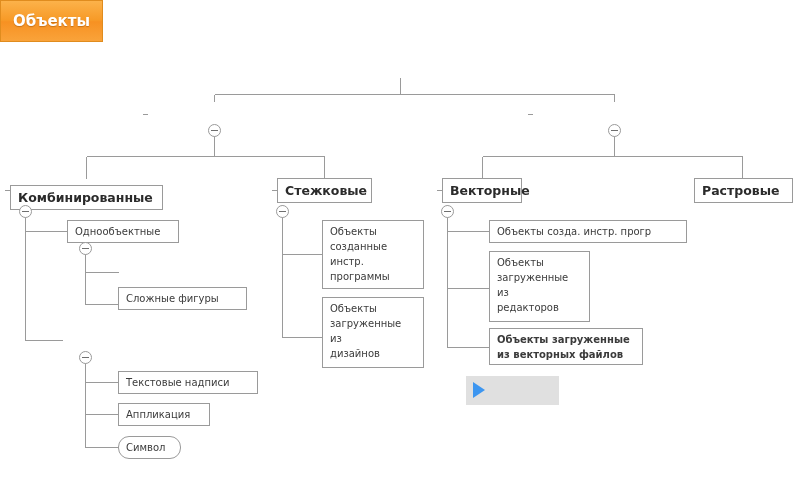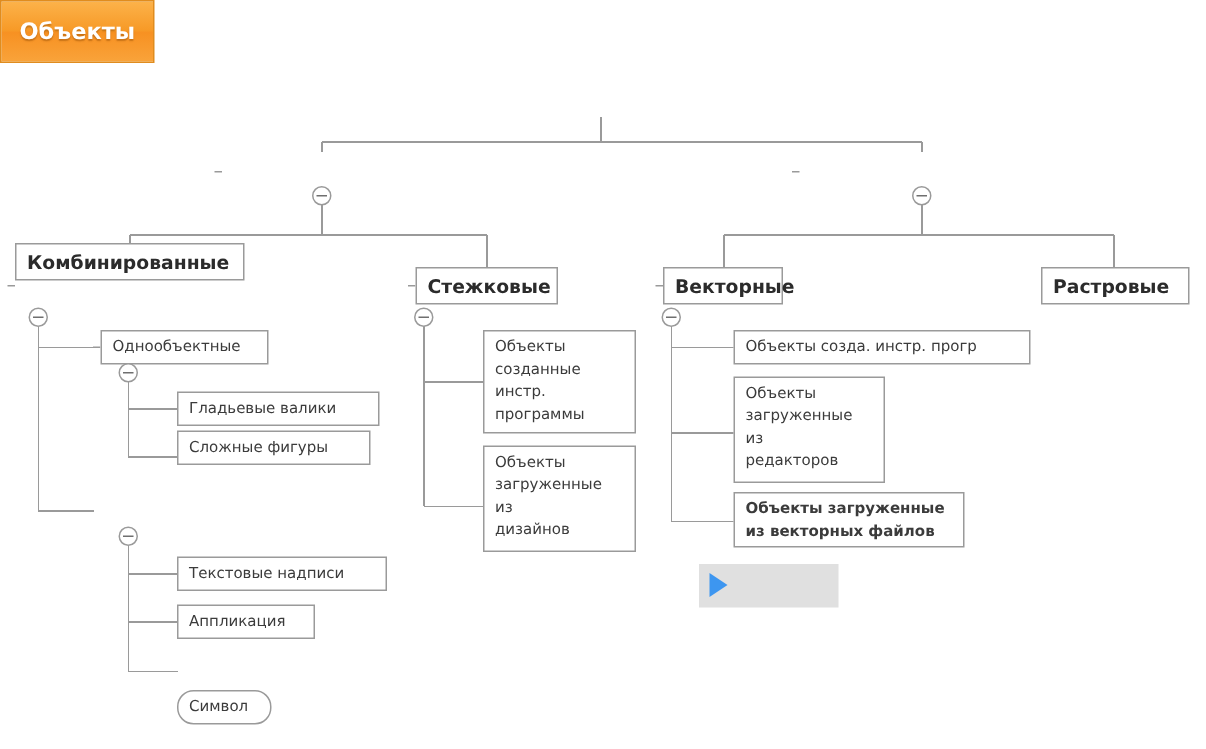--- a/index.html
+++ b/index.html
@@ -125,42 +125,41 @@
   <div class="stub" style="left:272px;top:190px;width:5px;height:1px;"></div>
   <div class="stub" style="left:437px;top:190px;width:5px;height:1px;"></div>
   <div class="stub" style="left:62px;top:231px;width:5px;height:1px;"></div>
 
   <div class="root" style="left:350px;top:38px;width:101px;height:40px;">Объекты</div>
 
   <div class="minus" style="left:208px;top:124px;"></div>
 
   <div class="minus" style="left:608px;top:124px;"></div>
 
-  <div class="node bold center" style="left:10px;top:162px;width:153px;height:25px;">Комбинированные</div>
+  <div class="node bold center" style="left:10px;top:185px;width:153px;height:25px;">Комбинированные</div>
   <div class="minus" style="left:19px;top:205px;"></div>
 
   <div class="node bold center" style="left:277px;top:178px;width:95px;height:25px;">Стежковые</div>
   <div class="minus" style="left:276px;top:205px;"></div>
 
   <div class="node bold center" style="left:442px;top:178px;width:80px;height:25px;">Векторные</div>
   <div class="minus" style="left:441px;top:205px;"></div>
 
   <div class="node bold center" style="left:694px;top:178px;width:99px;height:25px;">Растровые</div>
 
   <div class="node center" style="left:67px;top:220px;width:112px;height:23px;">Однообъектные</div>
   <div class="minus" style="left:79px;top:242px;"></div>
 
   <div class="minus" style="left:79px;top:351px;"></div>
 
-  <div class="node center" style="left:118px;top:261px;width:135px;height:23px;">Гладьевые валики</div>
   <div class="node center" style="left:118px;top:287px;width:129px;height:23px;">Сложные фигуры</div>
 
   <div class="node center" style="left:118px;top:371px;width:140px;height:23px;">Текстовые надписи</div>
   <div class="node center" style="left:118px;top:403px;width:92px;height:23px;">Аппликация</div>
-  <div class="node center" style="left:118px;top:460px;width:63px;height:23px;border-radius:11px;">Символ</div>
+  <div class="node center" style="left:118px;top:436px;width:63px;height:23px;border-radius:11px;">Символ</div>
 
   <div class="node" style="left:322px;top:220px;width:102px;height:69px;">Объекты
 созданные
 инстр.
 программы</div>
   <div class="node" style="left:322px;top:297px;width:102px;height:71px;">Объекты
 загруженные
 из
 дизайнов</div>
 

